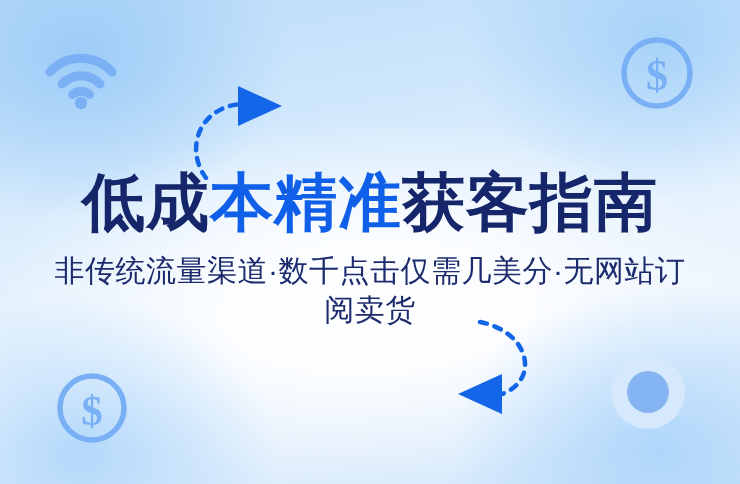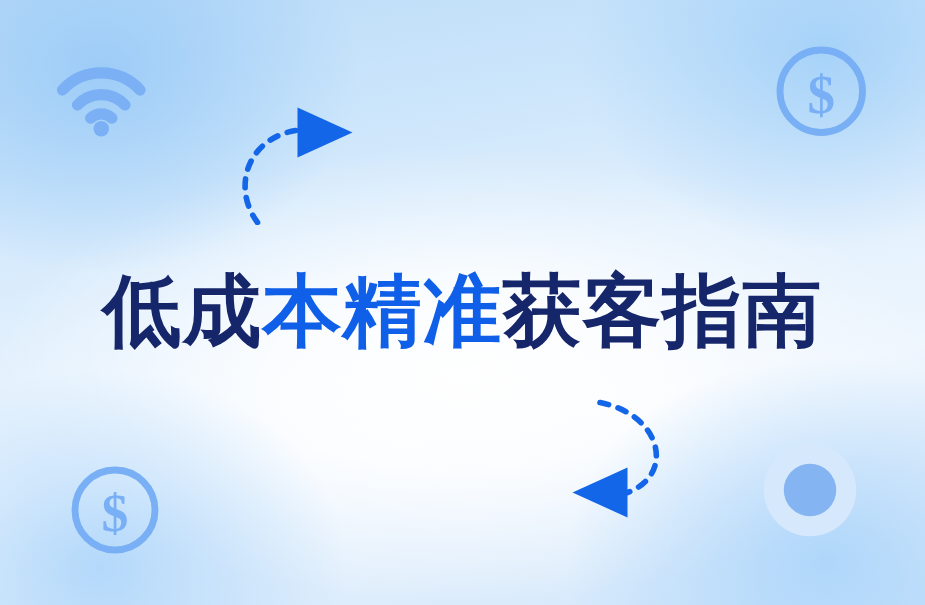--- a/index.html
+++ b/index.html
@@ -164,15 +164,16 @@
   <div class="deco deco-dot">
     <svg viewBox="0 0 80 80" width="80" height="80" aria-hidden="true">
       <circle cx="40" cy="40" r="37" fill="#d6e8fb"></circle>
       <circle cx="40" cy="40" r="21" fill="#84b5f2"></circle>
     </svg>
   </div>
 
   <div class="content">
     <h1 class="headline"><span>低成</span><span class="hl-accent">本精准</span><span>获客指南</span></h1>
 
+    <p class="subhead"><span>非传统流量渠道·数千点击仅需几美分·</span><span>无网站订阅卖货</span></p>
   </div>
 
 </div>
 
 </body></html>

